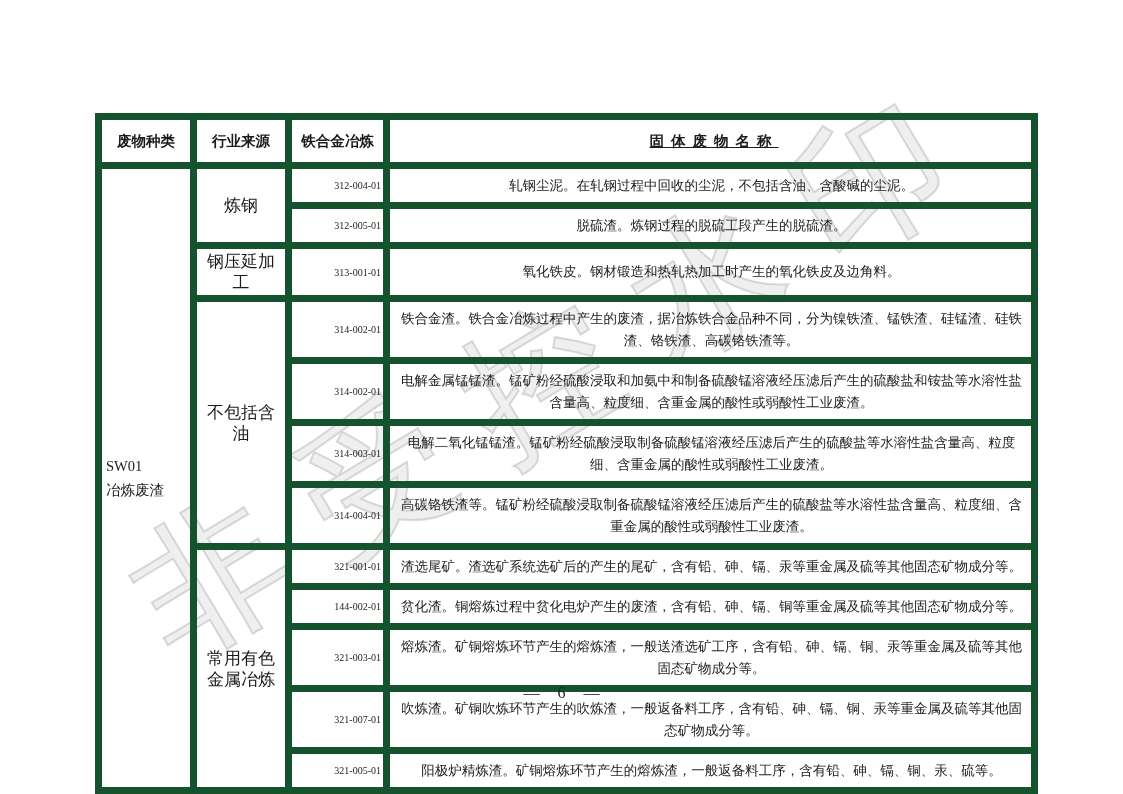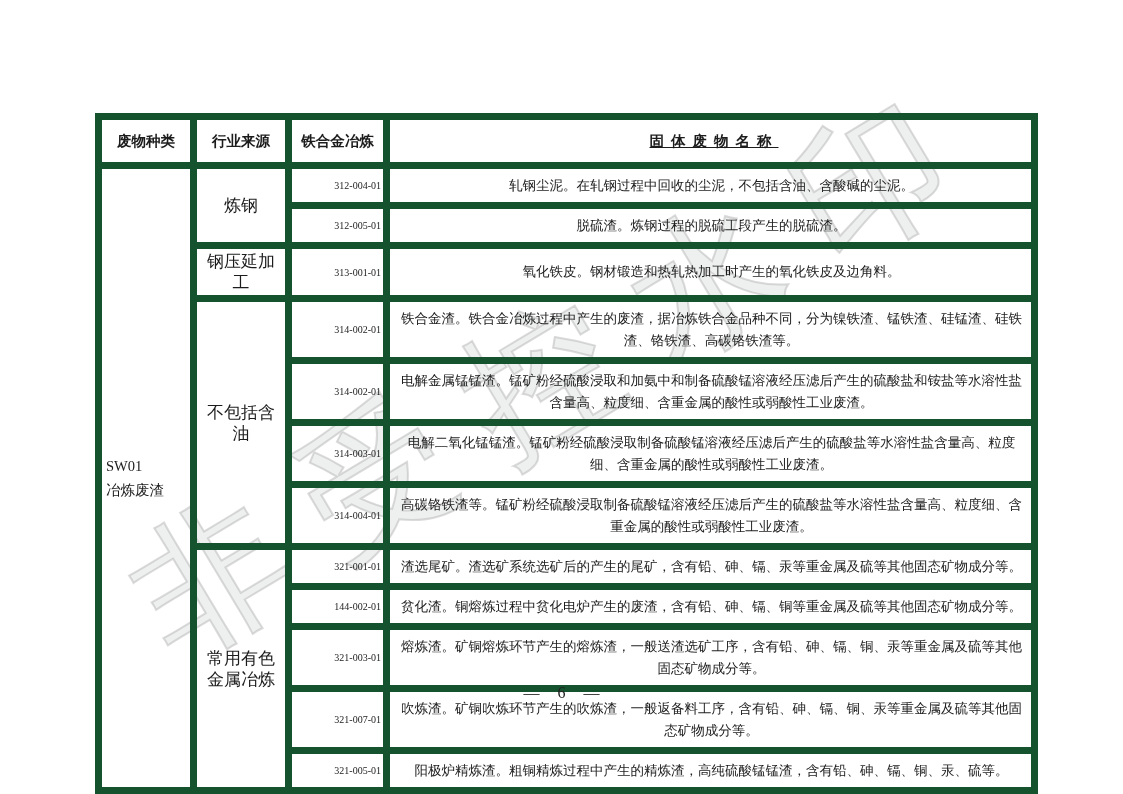--- a/index.html
+++ b/index.html
@@ -163,21 +163,21 @@
         <tr>
           <td class="code-cell">321-003-01</td>
           <td class="name-cell">熔炼渣。矿铜熔炼环节产生的熔炼渣，一般送渣选矿工序，含有铅、砷、镉、铜、汞等重金属及硫等其他固态矿物成分等。</td>
         </tr>
         <tr>
           <td class="code-cell">321-007-01</td>
           <td class="name-cell">吹炼渣。矿铜吹炼环节产生的吹炼渣，一般返备料工序，含有铅、砷、镉、铜、汞等重金属及硫等其他固态矿物成分等。</td>
         </tr>
         <tr>
           <td class="code-cell">321-005-01</td>
-          <td class="name-cell">阳极炉精炼渣。粗铜精炼过程中产生的精炼渣，高纯硫酸锰锰渣，含有铅、砷、镉、铜、汞、硫等。</td>
+          <td class="name-cell">阳极炉精炼渣。矿铜熔炼环节产生的熔炼渣，一般返备料工序，含有铅、砷、镉、铜、汞、硫等。</td>
         </tr>
       </tbody>
   </table>
 
   <div class="footer">
     <span>— 6 —</span>
   </div>
 
 </div>
 

